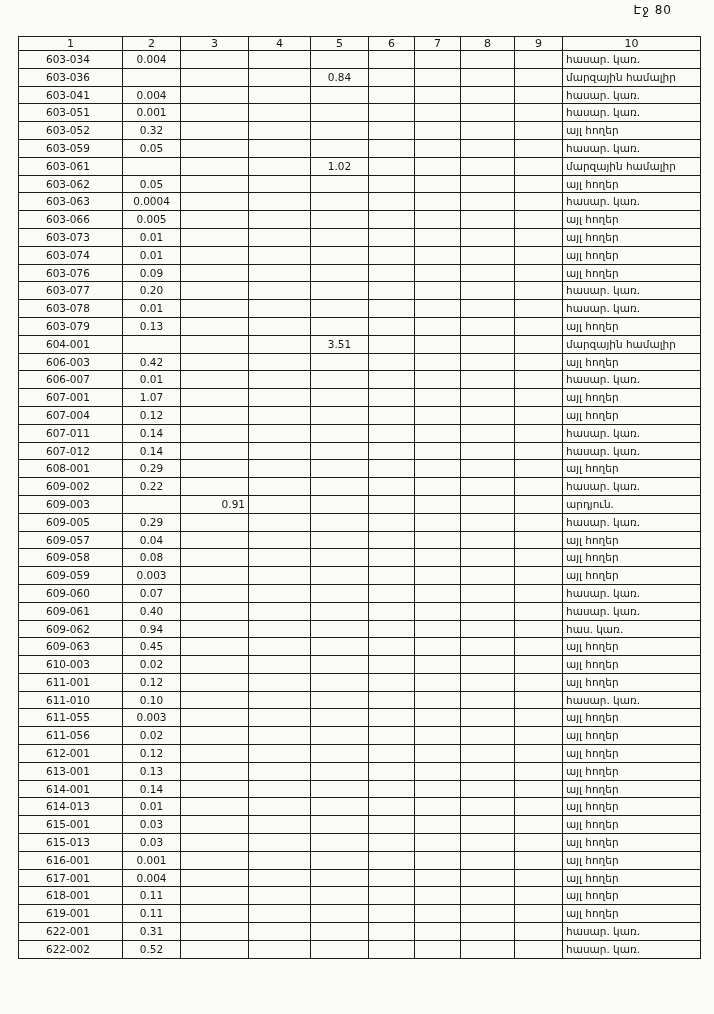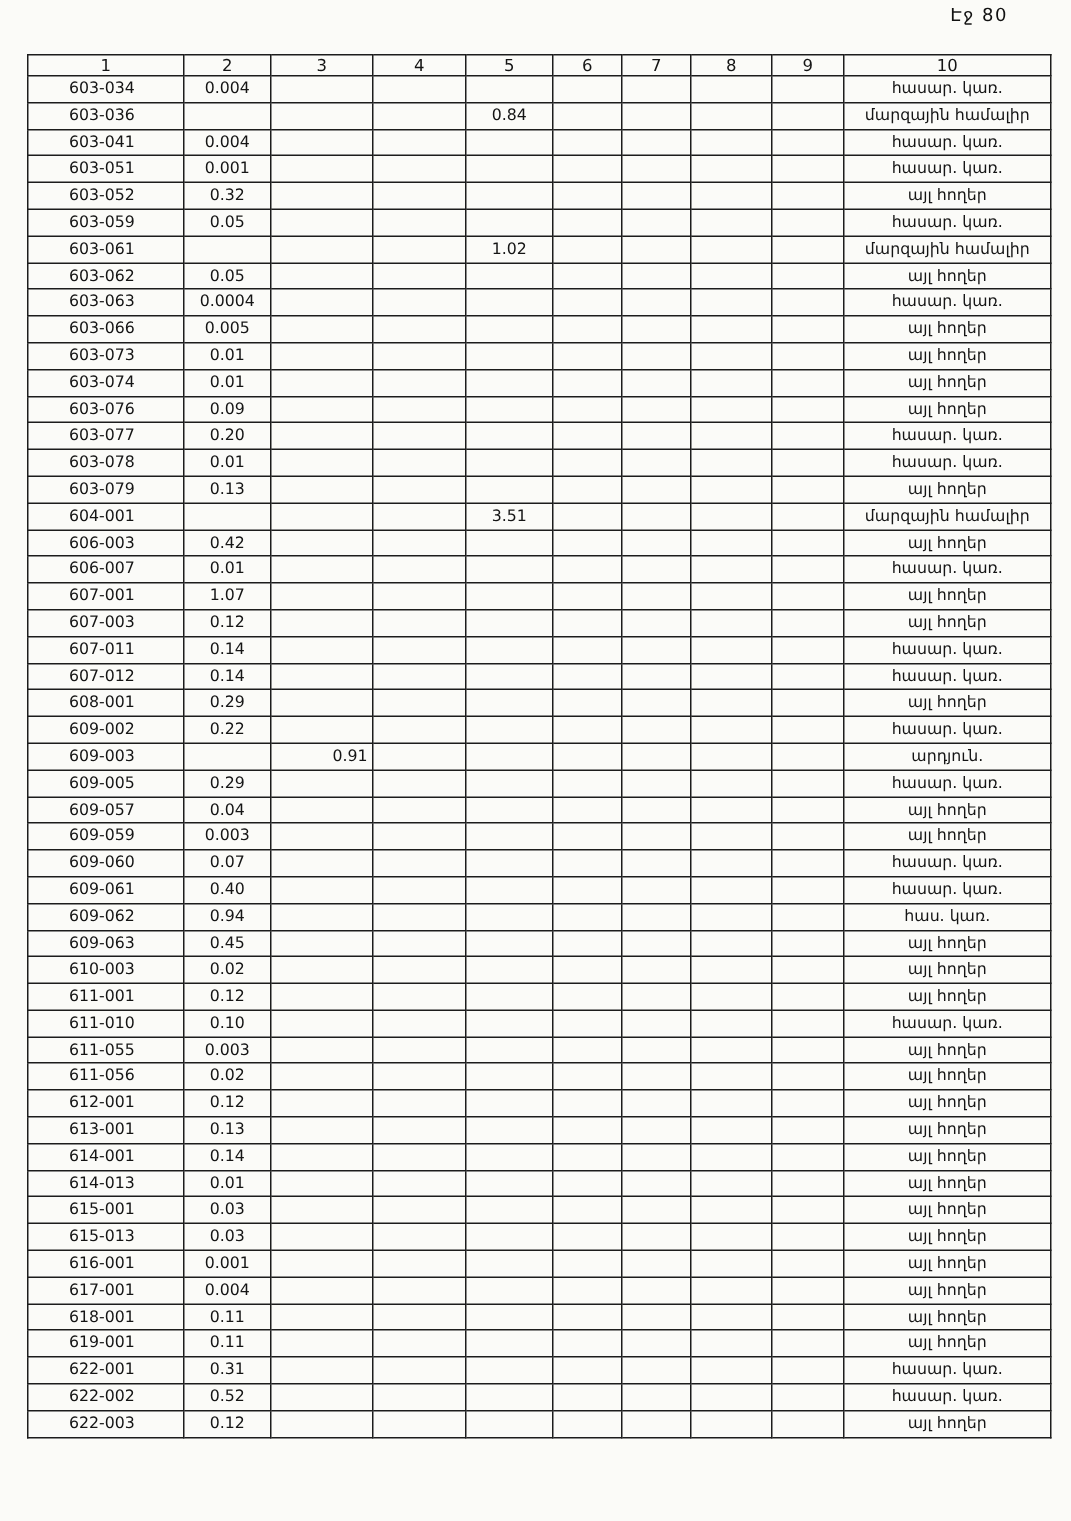--- a/index.html
+++ b/index.html
@@ -60,21 +60,21 @@
   col.c8  { width: 54px; }
   col.c9  { width: 48px; }
   col.c10 { width: 138px; }
   
   td.col1  { text-align: left; padding-left: 27px; }
   td.col2  { text-align: center; }
   td.col3  { text-align: right; }
   td.col4  { text-align: center; }
   td.col5  { text-align: center; }
   td.col6, td.col7, td.col8, td.col9 { text-align: center; }
-  td.col10 { text-align: center; font-size: 10.5px; }
+  td.col10 { text-align: left; font-size: 10.5px; }
 </style>
 </head>
 <body>
 
 <div class="page-label">Էջ 80</div>
 
 <table class="doc-table">
   <colgroup>
     <col class="c1">
       <col class="c2">
@@ -336,21 +336,21 @@
         <td class="col3"></td>
         <td class="col4"></td>
         <td class="col5"></td>
         <td class="col6"></td>
         <td class="col7"></td>
         <td class="col8"></td>
         <td class="col9"></td>
         <td class="col10">այլ հողեր</td>
       </tr>
       <tr>
-        <td class="col1">607-003</td>
+        <td class="col1">607-004</td>
         <td class="col2">0.12</td>
         <td class="col3"></td>
         <td class="col4"></td>
         <td class="col5"></td>
         <td class="col6"></td>
         <td class="col7"></td>
         <td class="col8"></td>
         <td class="col9"></td>
         <td class="col10">այլ հողեր</td>
       </tr>
@@ -432,20 +432,32 @@
         <td class="col3"></td>
         <td class="col4"></td>
         <td class="col5"></td>
         <td class="col6"></td>
         <td class="col7"></td>
         <td class="col8"></td>
         <td class="col9"></td>
         <td class="col10">այլ հողեր</td>
       </tr>
       <tr>
+        <td class="col1">609-058</td>
+        <td class="col2">0.08</td>
+        <td class="col3"></td>
+        <td class="col4"></td>
+        <td class="col5"></td>
+        <td class="col6"></td>
+        <td class="col7"></td>
+        <td class="col8"></td>
+        <td class="col9"></td>
+        <td class="col10">այլ հողեր</td>
+      </tr>
+      <tr>
         <td class="col1">609-059</td>
         <td class="col2">0.003</td>
         <td class="col3"></td>
         <td class="col4"></td>
         <td class="col5"></td>
         <td class="col6"></td>
         <td class="col7"></td>
         <td class="col8"></td>
         <td class="col9"></td>
         <td class="col10">այլ հողեր</td>
@@ -694,27 +706,15 @@
         <td class="col1">622-002</td>
         <td class="col2">0.52</td>
         <td class="col3"></td>
         <td class="col4"></td>
         <td class="col5"></td>
         <td class="col6"></td>
         <td class="col7"></td>
         <td class="col8"></td>
         <td class="col9"></td>
         <td class="col10">հասար. կառ.</td>
-      </tr>
-      <tr>
-        <td class="col1">622-003</td>
-        <td class="col2">0.12</td>
-        <td class="col3"></td>
-        <td class="col4"></td>
-        <td class="col5"></td>
-        <td class="col6"></td>
-        <td class="col7"></td>
-        <td class="col8"></td>
-        <td class="col9"></td>
-        <td class="col10">այլ հողեր</td>
       </tr>
     </tbody>
 </table>
 
 </body></html>

